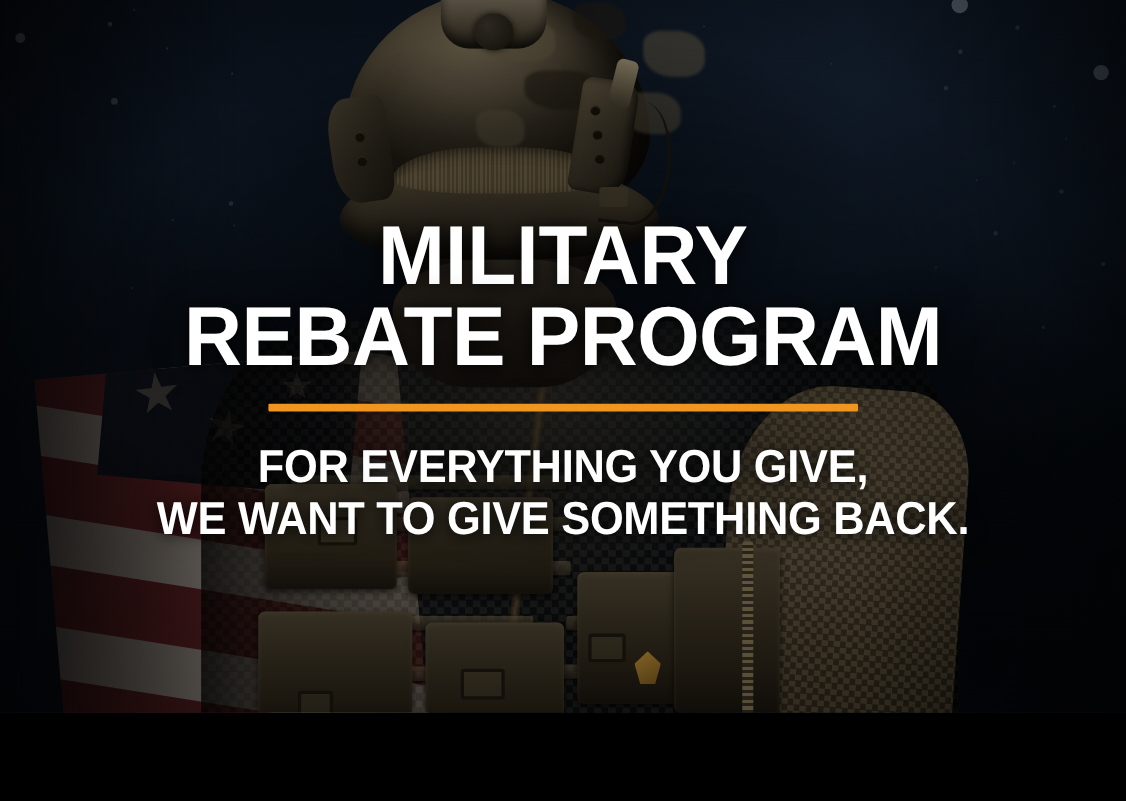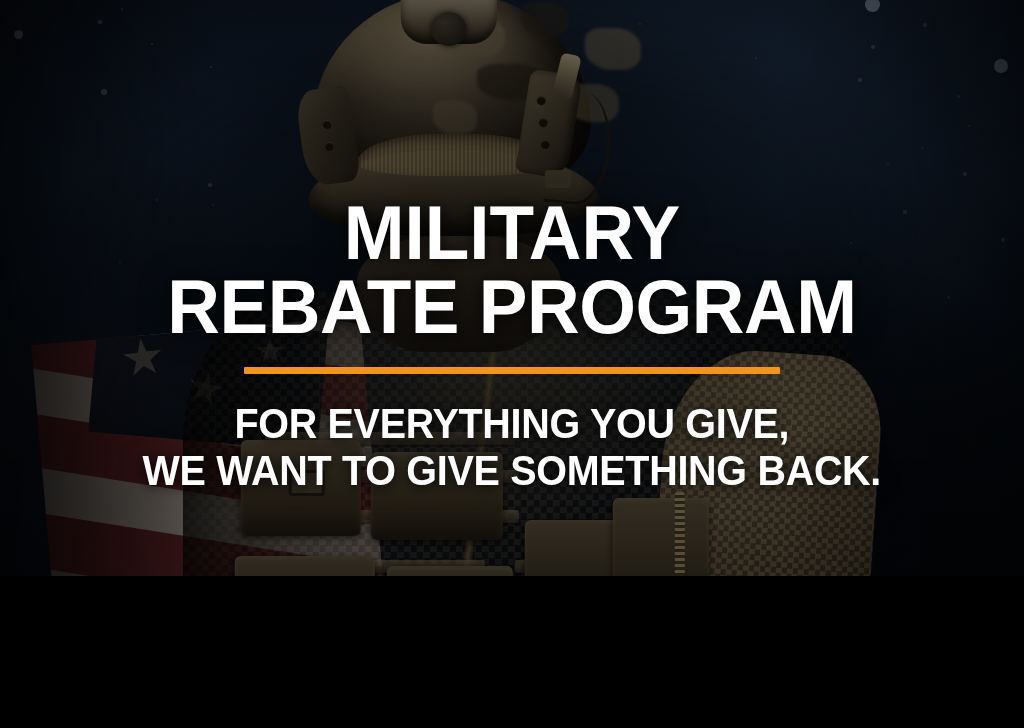--- a/index.html
+++ b/index.html
@@ -387,21 +387,21 @@
     text-transform: uppercase;
     text-shadow: 0 2px 12px rgba(0,0,0,.72), 0 0 26px rgba(0,0,0,.40);
     margin: 0;
     transform: scaleX(.94);
   }
   .subhead span { display: block; }
 </style>
 </head>
 <body>
 
-<div id="banner" style="width: 1024px; height: 576px;">
+<div id="banner" style="width: 1024px; height: 648px;">
 
   <div class="bg-base"></div>
   <div class="bg-sweep-a"></div>
   <div class="bg-sweep-b"></div>
   <div class="bg-sweep-c"></div>
   <div class="bg-darkblob"></div>
   <div id="sparks">
       <div class="spark" style="left: 13.5px; top: 29.5px; width: 9px; height: 9px; opacity: 0.3;"></div>
       <div class="spark" style="left: 98.4px; top: 20.4px; width: 3.2px; height: 3.2px; opacity: 0.22;"></div>
       <div class="spark" style="left: 120.8px; top: 7.8px; width: 2.4px; height: 2.4px; opacity: 0.18;"></div>

